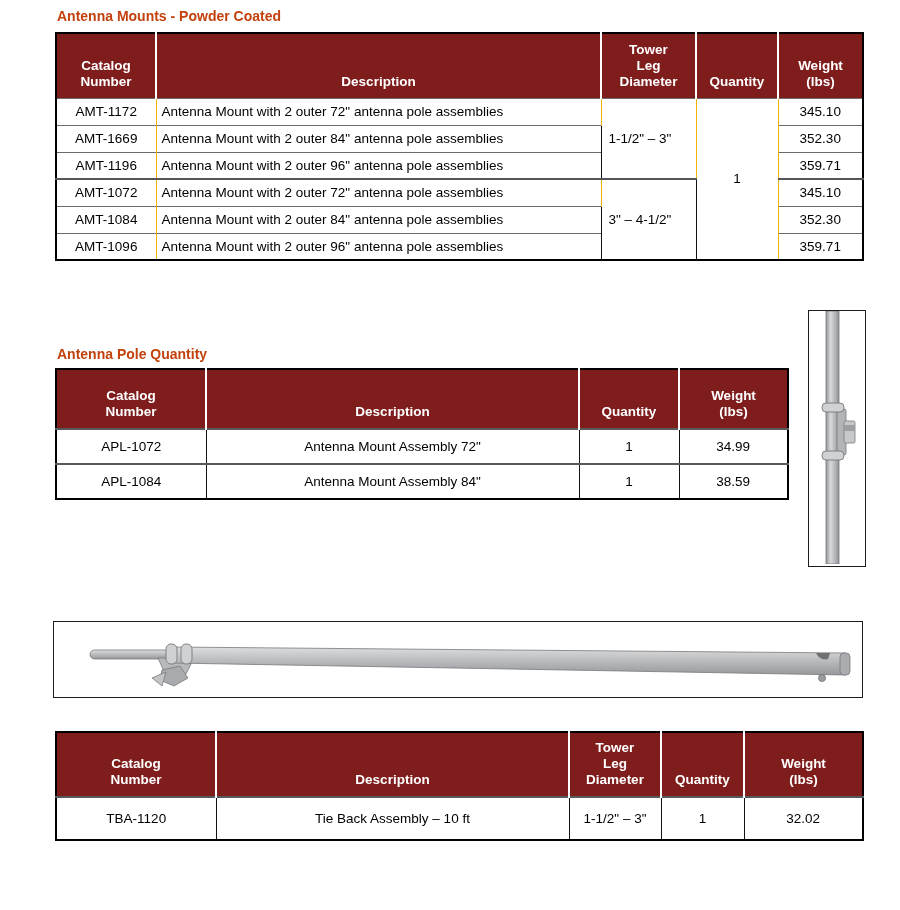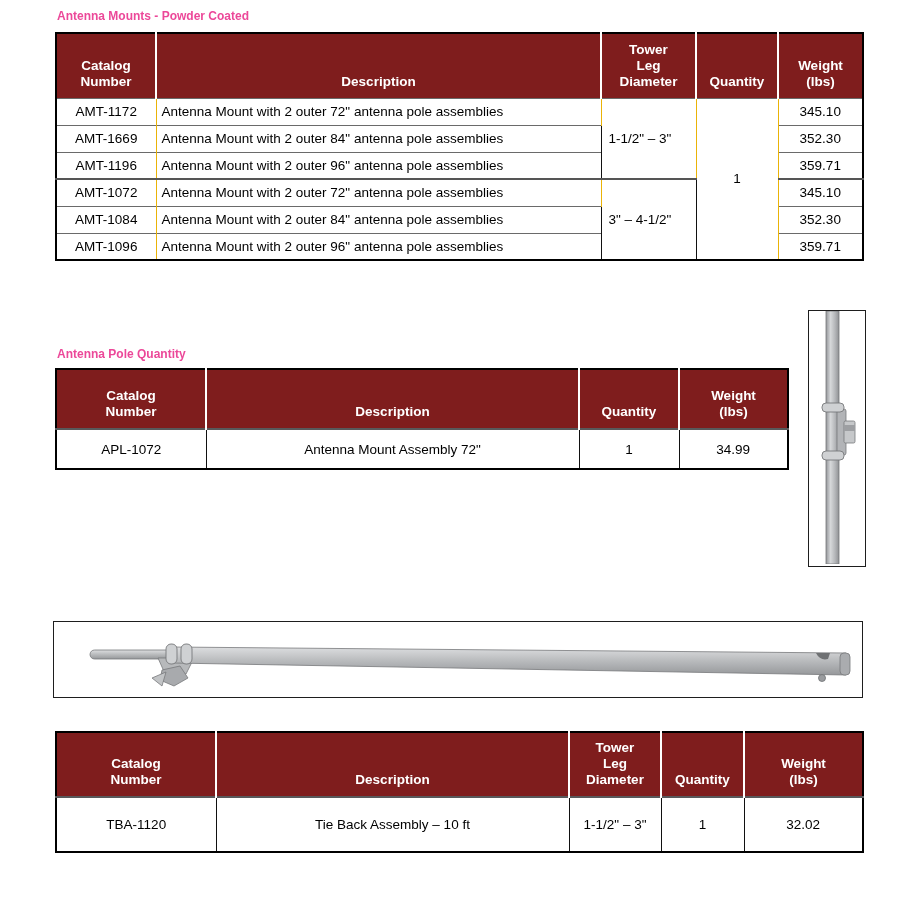--- a/index.html
+++ b/index.html
@@ -1,42 +1,42 @@
 <!DOCTYPE html>
 <html><head>
 <meta charset="utf-8">
 <style>
   * { box-sizing: border-box; margin: 0; padding: 0; }
   html, body { width: 900px; height: 910px; background: #ffffff;
     font-family: "Liberation Sans", sans-serif; color: #000; position: relative; }
   .abs { position: absolute; }
-  .title { font-weight: bold; font-size: 12px; line-height: 17px; color: #ec4899; }
+  .title { font-weight: bold; font-size: 14px; line-height: 17px; color: #c2410c; }
 
   table.t { border-collapse: collapse; table-layout: fixed; border: 2px solid #000; }
   .t th { background: #7f1d1d; color: #fff; font-weight: bold; font-size: 13.5px;
           line-height: 16px; vertical-align: bottom; text-align: center;
           padding: 4px 2px 8px 2px; border-left: 2px solid #fff; }
   .t th:first-child { border-left: none; }
   .t td { font-size: 13.5px; text-align: center; vertical-align: middle;
           background: #fff; padding: 2px 4px; }
   .hl { display: block; }
 
   
   .t1 thead tr { height: 65px; }
   .t1 tbody tr { height: 27px; }
   .t1 td { border-left: 1px solid #111; border-right: 1px solid #eab308; border-top: 1px solid #6a6a6a; }
   .t1 tr.group-start td { border-top: 2px solid #555; }
   .t1 td.desc { text-align: left; padding-left: 5px; }
   .t1 td.diam { text-align: left; padding-left: 7px; }
 
   
   .t2 thead tr { height: 60px; }
-  .t2 tbody tr { height: 40px; }
+  .t2 tbody tr { height: 35px; }
   .t3 thead tr { height: 65px; }
-  .t3 tbody tr { height: 55px; }
+  .t3 tbody tr { height: 43px; }
   .t2 td, .t3 td { border-left: 1px solid #111; border-right: 1px solid #111; border-top: 2px solid #58595b; }
   .imgbox2 { border: 1.5px solid #1e1e1e; background: #fff; }
 </style>
 </head>
 <body>
 
 <div class="abs title" style="left:57px; top:8px;">Antenna Mounts - Powder Coated</div>
 
 <table class="t t1 abs" style="left:55px; top:32px; width:807px;">
   <colgroup>
@@ -132,20 +132,26 @@
           <span class="hl">(lbs)</span>
         </th>
     </tr>
   </thead>
   <tbody>
     <tr>
       <td>APL-1072</td>
       <td>Antenna Mount Assembly 72"</td>
       <td>1</td>
       <td>34.99</td>
+    </tr>
+    <tr>
+      <td>APL-1084</td>
+      <td>Antenna Mount Assembly 84"</td>
+      <td>1</td>
+      <td>38.59</td>
     </tr>
   </tbody>
 </table>
 
 <div class="abs imgbox2" style="left:808px; top:310px; width:58px; height:257px;">
   <svg width="54" height="253" viewBox="0 0 54 253">
     <defs>
       <linearGradient id="vg" x1="0" y1="0" x2="1" y2="0">
         <stop offset="0" stop-color="#94969a"></stop>
           <stop offset="0.35" stop-color="#d6d8da"></stop>

